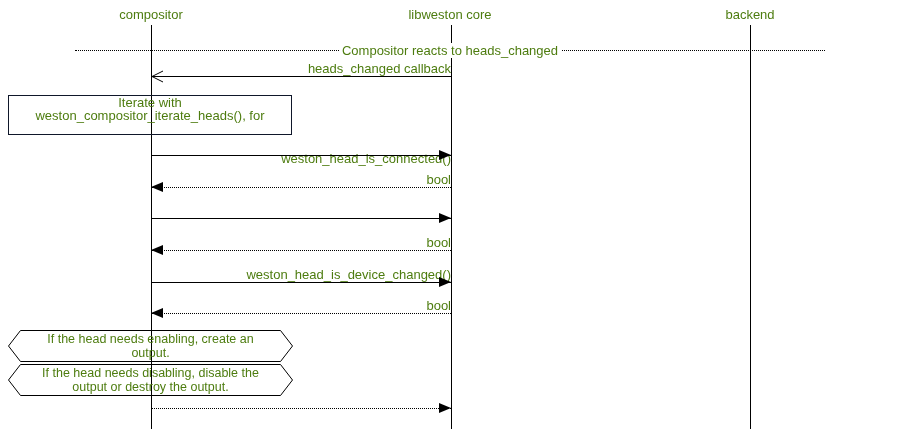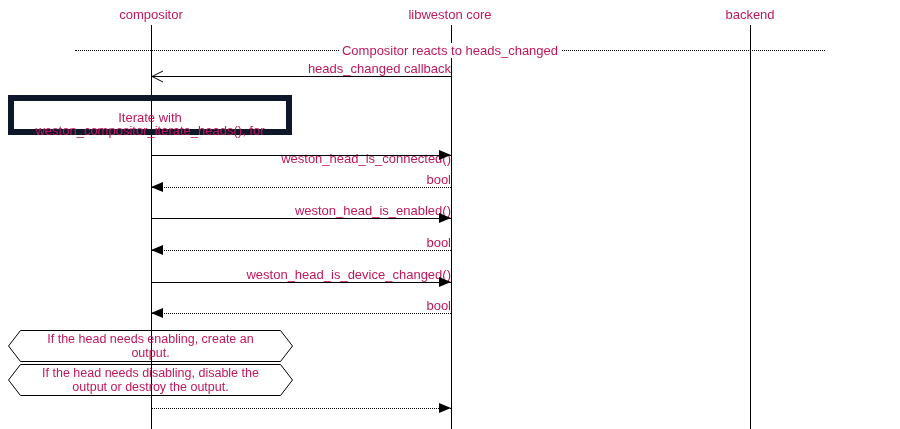--- a/index.html
+++ b/index.html
@@ -1,38 +1,38 @@
 <!DOCTYPE html>
 <html><head>
 <meta charset="utf-8">
 <style>
   html,body { margin:0; padding:0; background:#fff; }
   .canvas {
     position:relative; width:900px; height:429px; background:#ffffff;
     font-family:"Liberation Sans","DejaVu Sans",sans-serif;
-    font-size:13px; color:#be185d; overflow:hidden;
+    font-size:13px; color:#4d7c0f; overflow:hidden;
   }
   .plabel { position:absolute; top:7px; transform:translateX(-50%); white-space:nowrap; }
   .lifeline { position:absolute; top:25px; height:404px; width:1px; background:#000; }
   .divider-line { position:absolute; top:50px; left:75px; width:750px; height:0; border-top:1px dotted #000; }
   .divider-label { position:absolute; top:43px; left:0; width:900px; text-align:center; }
   .divider-label span { background:#fff; padding:0 3px; }
   .hline { position:absolute; left:151px; width:300px; height:1px; background:#000; }
   .hline.dotted { background:none; height:0; border-top:1px dotted #000; }
   .mlabel { position:absolute; left:151px; width:300px; text-align:right; white-space:nowrap; }
   .arr-r { position:absolute; left:439px; width:0; height:0;
            border-top:5px solid transparent; border-bottom:5px solid transparent;
            border-left:12px solid #000; }
   .arr-l { position:absolute; left:151px; width:0; height:0;
            border-top:5px solid transparent; border-bottom:5px solid transparent;
            border-right:12px solid #000; }
   .open-arrow { position:absolute; left:151px; }
   .note-rect { position:absolute; left:8px; top:95px; width:284px; height:40px;
-               box-sizing:border-box; border:6px solid #0f172a; text-align:center;
-               line-height:13px; padding-top:10px; background:transparent; }
+               box-sizing:border-box; border:1px solid #0f172a; text-align:center;
+               line-height:13px; padding-top:0; background:transparent; }
   .note-rect div { white-space:nowrap; }
   .hexsvg { position:absolute; left:8px; }
   .hextext { position:absolute; left:8px; width:285px; text-align:center;
              line-height:14px; font-size:12.5px; }
   .hextext div { white-space:nowrap; }
 </style>
 </head>
 <body>
 
 <div class="canvas">
@@ -62,21 +62,20 @@
   </div>
 
   <div class="mlabel" style="top:140px;margin-top:11px;">weston_head_is_connected()</div>
   <div class="hline" style="top:155px;"></div>
   <div class="arr-r" style="top:150px;"></div>
 
   <div class="mlabel" style="top:172px;">bool</div>
   <div class="hline dotted" style="top:187px;"></div>
   <div class="arr-l" style="top:182px;"></div>
 
-  <div class="mlabel" style="top:203px;">weston_head_is_enabled()</div>
   <div class="hline" style="top:218px;"></div>
   <div class="arr-r" style="top:213px;"></div>
 
   <div class="mlabel" style="top:235px;">bool</div>
   <div class="hline dotted" style="top:250px;"></div>
   <div class="arr-l" style="top:245px;"></div>
 
   <div class="mlabel" style="top:267px;">weston_head_is_device_changed()</div>
   <div class="hline" style="top:282px;"></div>
   <div class="arr-r" style="top:277px;"></div>

